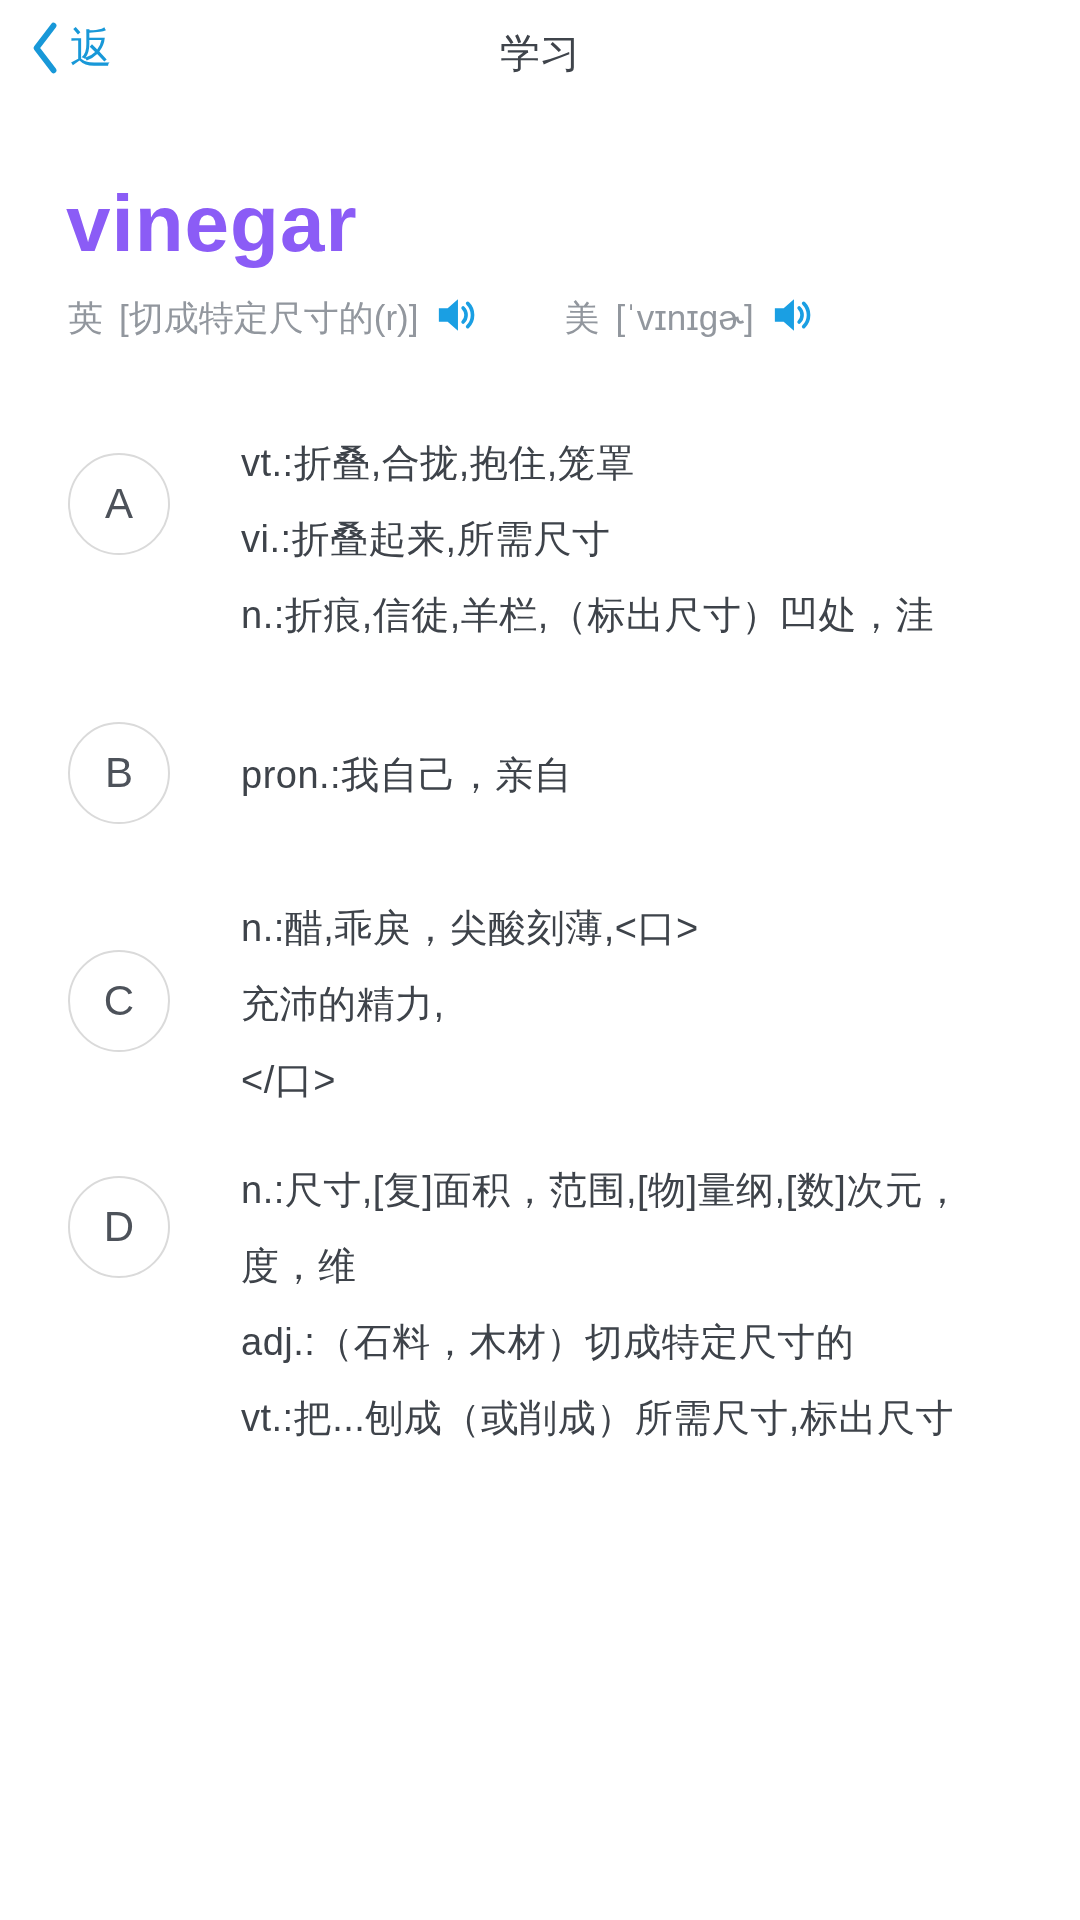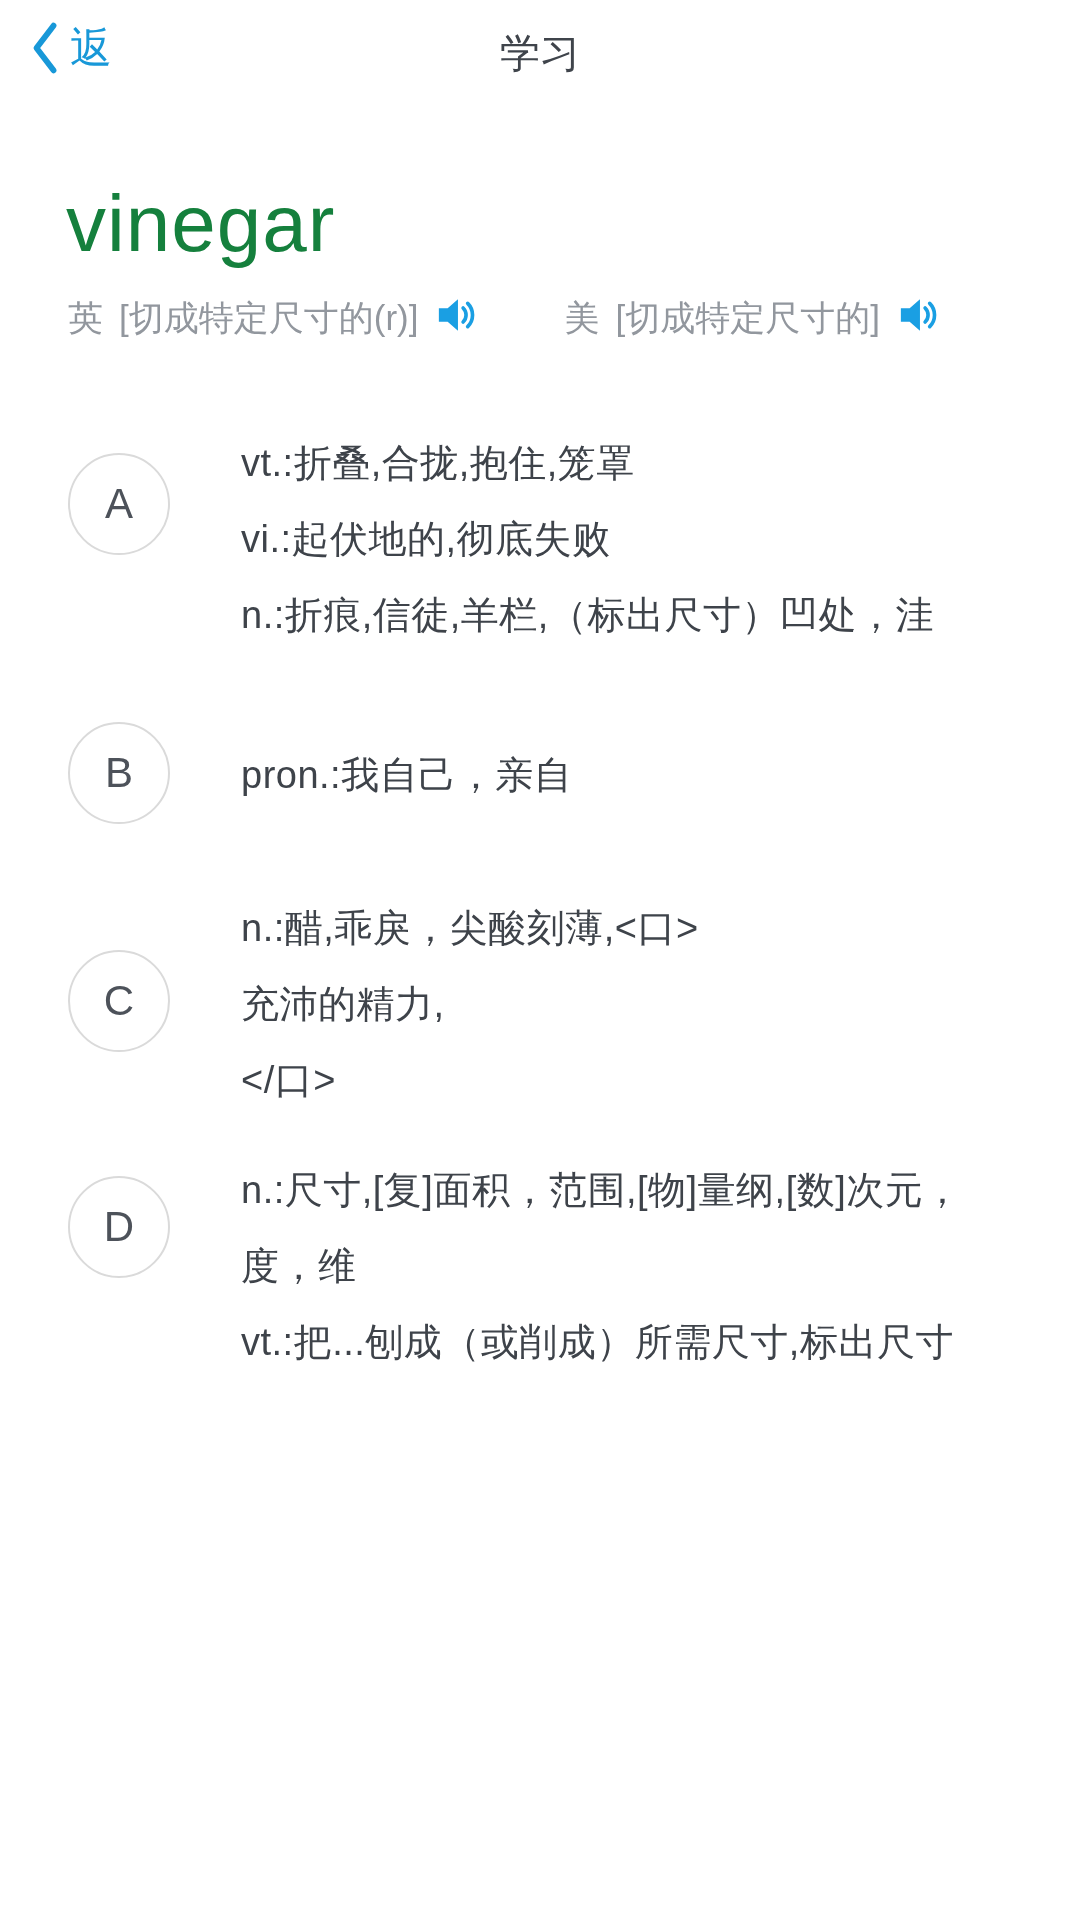--- a/index.html
+++ b/index.html
@@ -22,21 +22,21 @@
   .back-btn svg { display:block; }
   .back-label { font-size:42px; line-height:60px; }
   .page-title {
     position:absolute; left:0; right:0; top:26px;
     text-align:center; font-size:40px; font-weight:500; color:#3f444b;font-family:Liberation Serif, serif;
   }
 
   
   .word {
     position:absolute; left:66px; top:178px;
-    font-size:80px; font-weight:400; color:#15803d; letter-spacing:1px;
+    font-size:80px; font-weight:700; color:#8b5cf6; letter-spacing:1px;
   }
   .pron-row {
     position:absolute; left:68px; top:292px;
     display:flex; align-items:center; gap:16px;
     font-size:35px; color:#92979e;
   }
   .pron-row .gap { width:52px; }
   .speaker { display:block; margin-top:2px; cursor:pointer; }
 
   
@@ -92,35 +92,35 @@
   <span>[切成特定尺寸的(r)]</span>
   <span class="speaker">
     <svg width="46" height="42" viewBox="0 0 24 22">
       <path d="M2.5 7.5v7h4.6l5.4 4.8V2.7L7.1 7.5H2.5z" fill="#1a9fe3"></path>
       <path d="M15.2 7.3a5.2 5.2 0 0 1 0 7.4" fill="none" stroke="#1a9fe3" stroke-width="1.9" stroke-linecap="round"></path>
       <path d="M17.6 4.9a8.6 8.6 0 0 1 0 12.2" fill="none" stroke="#1a9fe3" stroke-width="1.9" stroke-linecap="round"></path>
     </svg>
   </span>
   <span class="gap"></span>
   <span>美</span>
-  <span>[切成特定尺寸的]</span>
+  <span>[ˈvɪnɪgɚ]</span>
   <span class="speaker">
     <svg width="46" height="42" viewBox="0 0 24 22">
       <path d="M2.5 7.5v7h4.6l5.4 4.8V2.7L7.1 7.5H2.5z" fill="#1a9fe3"></path>
       <path d="M15.2 7.3a5.2 5.2 0 0 1 0 7.4" fill="none" stroke="#1a9fe3" stroke-width="1.9" stroke-linecap="round"></path>
       <path d="M17.6 4.9a8.6 8.6 0 0 1 0 12.2" fill="none" stroke="#1a9fe3" stroke-width="1.9" stroke-linecap="round"></path>
     </svg>
   </span>
 </div>
 
 <div class="option-row" id="optA">
   <div class="opt-circle">A</div>
   <div class="opt-lines">
     <div class="opt-line">vt.:折叠,合拢,抱住,笼罩</div>
-    <div class="opt-line">vi.:起伏地的,彻底失败</div>
+    <div class="opt-line">vi.:折叠起来,所需尺寸</div>
     <div class="opt-line">n.:折痕,信徒,羊栏,（标出尺寸）凹处，洼</div>
   </div>
 </div>
 
 <div class="option-row" id="optB">
   <div class="opt-circle">B</div>
   <div class="opt-lines">
     <div class="opt-line">pron.:我自己，亲自</div>
   </div>
 </div>
@@ -132,15 +132,16 @@
     <div class="opt-line">充沛的精力,</div>
     <div class="opt-line">&lt;/口&gt;</div>
   </div>
 </div>
 
 <div class="option-row" id="optD">
   <div class="opt-circle">D</div>
   <div class="opt-lines">
     <div class="opt-line">n.:尺寸,[复]面积，范围,[物]量纲,[数]次元，</div>
     <div class="opt-line">度，维</div>
+    <div class="opt-line">adj.:（石料，木材）切成特定尺寸的</div>
     <div class="opt-line">vt.:把...刨成（或削成）所需尺寸,标出尺寸</div>
   </div>
 </div>
 
 </body></html>

